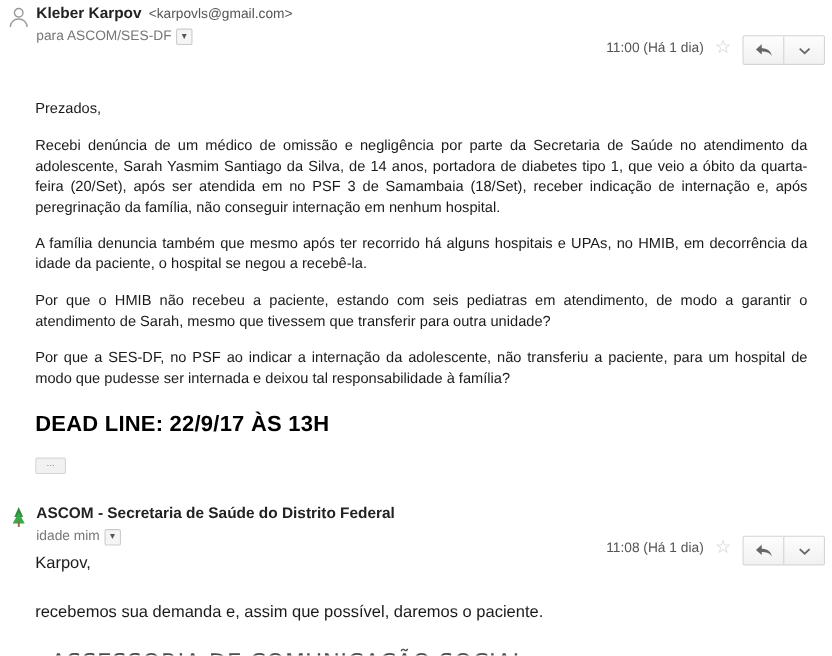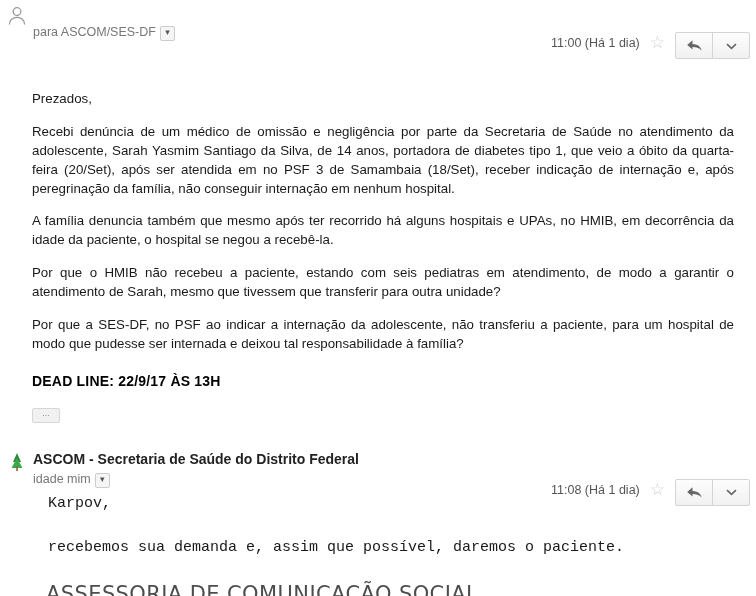--- a/index.html
+++ b/index.html
@@ -134,21 +134,21 @@
     line-height: 1.42;
     color: #1a1a1a;
   }
   .msg-body p {
     margin: 0 0 14px 0;
     text-align: justify;
   }
   .msg-body p.plain { text-align: left; margin-top: 44px; }
 
   .deadline {
-    font-size: 14px;
+    font-size: 20px;
     font-weight: bold;
     color: #000;
     margin: 18px 0 16px 0;
     letter-spacing: 0.2px;
   }
 
   .ellipsis-btn {
     margin: 0 0 10px 32px;
     width: 26px;
     height: 13px;
@@ -162,21 +162,21 @@
     cursor: pointer;
   }
 
   
   .msg2-body {
     padding: 0 22px 0 32px;
     font-size: 15px;
     line-height: 1.5;
     color: #1a1a1a;
   }
-  .msg2-body p { margin: 0 0 22px 16px; font-family: Liberation Mono, monospace; }
+  .msg2-body p { margin: 0 0 22px 0; }
 
   .sig-title {
     font-family: "DejaVu Sans", sans-serif;
     font-size: 21px;
     color: #4d4d4d;
     letter-spacing: 0.4px;
     margin: 18px 0 6px 46px;
     font-weight: 400;
   }
 
@@ -191,20 +191,24 @@
     <div class="msg-header">
 
       <div class="avatar">
         <svg width="22" height="22" viewBox="0 0 22 22">
           <rect width="22" height="22" fill="#ffffff"></rect>
           <circle cx="11" cy="7.6" r="3.9" fill="none" stroke="#9a9a9a" stroke-width="1.3"></circle>
           <path d="M3.4 20.5c0-4.4 3.4-7.2 7.6-7.2s7.6 2.8 7.6 7.2" fill="none" stroke="#9a9a9a" stroke-width="1.3"></path>
         </svg>
       </div>
 
+      <div class="sender-line">
+        <span class="sender-name">Kleber Karpov</span>
+        <span class="sender-email">&lt;karpovls@gmail.com&gt;</span>
+      </div>
 
       <div class="recipient-line">
         <span>para ASCOM/SES-DF</span><span class="recipient-caret">▾</span>
       </div>
 
       <div class="msg-meta">
         <span class="timestamp">11:00 (Há 1 dia)</span>
         <span class="star">☆</span>
         <div class="btn-group">
           <div class="btn">

